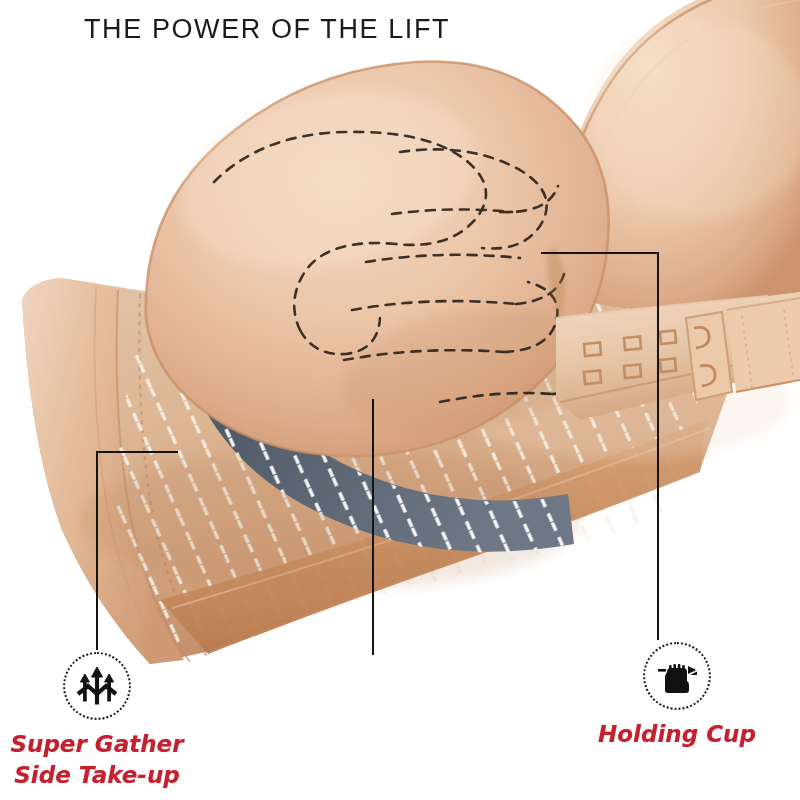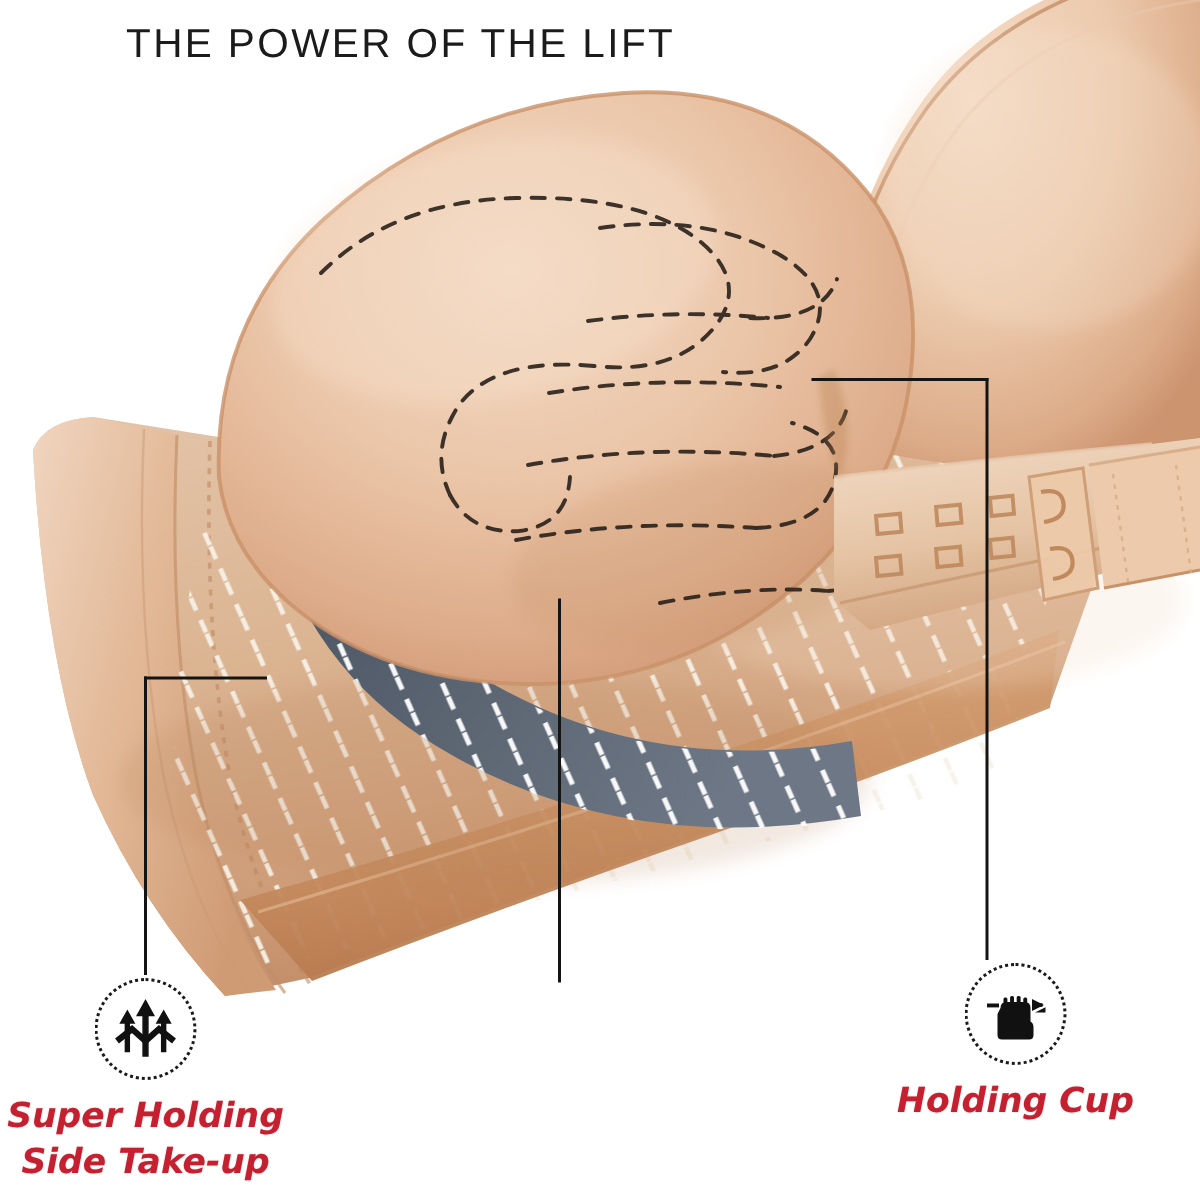--- a/index.html
+++ b/index.html
@@ -301,21 +301,21 @@
 
           <rect x="9.6" y="16" width="2.6" height="21"></rect>
           <path d="M10.9 10 L6.4 18 L15.4 18 Z"></path>
 
           <rect x="33.8" y="16" width="2.6" height="21"></rect>
           <path d="M35.1 10 L30.6 18 L39.6 18 Z"></path>
         </g>
       </svg>
     </div>
     <div class="flabel">
-      <span>Super Holding</span>
+      <span>Super Gather</span>
       <span class="l2">Side Take-up</span>
     </div>
   </div>
 
 
   <div class="feature" style="left:532px;top:642px;width:290px;">
     <div class="ficon">
       <svg width="46" height="44" viewBox="0 0 46 44">
         <g fill="#111">
 

